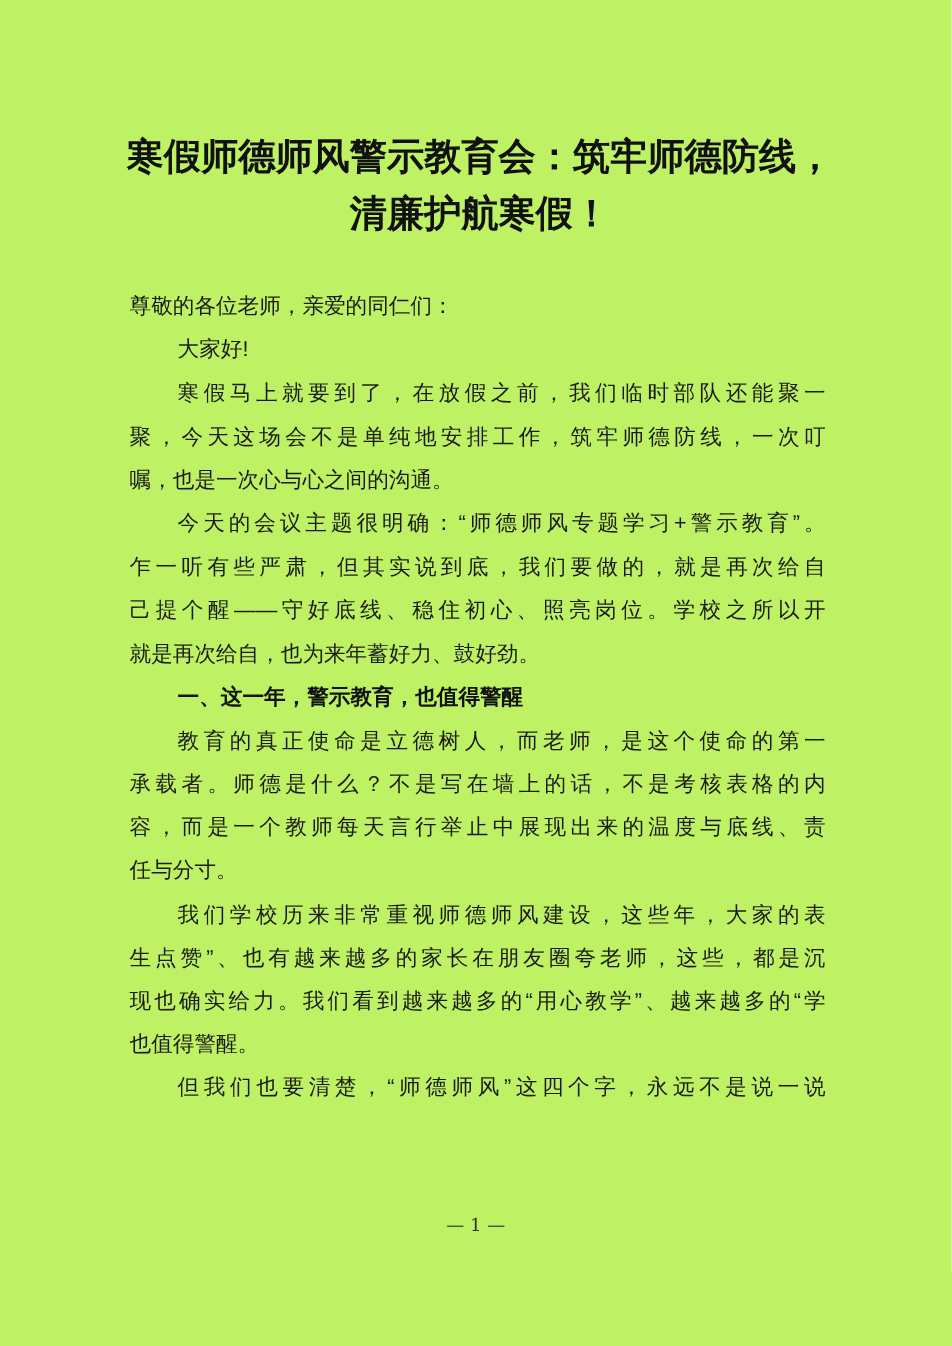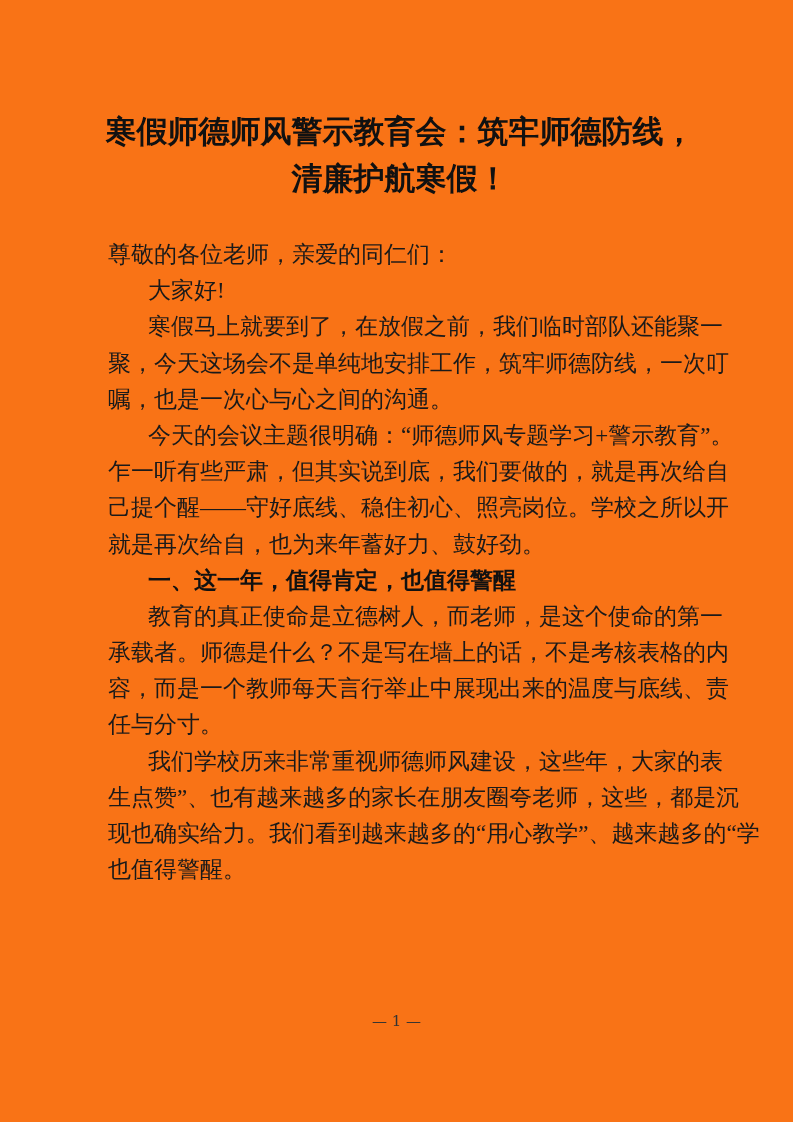--- a/index.html
+++ b/index.html
@@ -1,31 +1,31 @@
 <!DOCTYPE html>
 <html><head>
 <meta charset="utf-8">
 <style>
   html, body { margin: 0; padding: 0; background: #ffffff; }
   body { width: 793px; height: 1122px; position: relative; overflow: hidden; }
   .page {
-    position: absolute; left: 0; top: 0; width: 793px; height: 1122px; background: #f97316;
+    position: absolute; left: 0; top: 0; width: 793px; height: 1122px; background: #bef264;
   }
   .title {
     position: absolute; left: 100px; top: 108px; width: 600px;
     text-align: center;
     font-family: "DejaVu Serif", "Liberation Serif", serif;
     font-weight: bold; font-size: 31px; line-height: 47px; color: #111;
     letter-spacing: 0px;
   }
   .title .tl { display: block; white-space: nowrap; }
   .body {
     position: absolute; left: 108px; top: 237px; width: 580px;
-    font-family: Liberation Serif, serif;
-    font-size: 23px; line-height: 36.2px; color: #1a1a1a;
+    font-family: Liberation Sans, sans-serif;
+    font-size: 18px; line-height: 36.2px; color: #1a1a1a;
   }
   .line { display: block; white-space: nowrap; height: 36.2px; }
   .indent { padding-left: 40px; }
   .heading { font-weight: bold; color: #111; }
   .justify { text-align-last: justify; text-align: justify; }
   .footer {
     position: absolute; left: 0; width: 793px; top: 1012px;
     text-align: center; font-family: "DejaVu Serif", "Liberation Serif", serif;
     font-size: 15px; color: #333;
   }
@@ -47,28 +47,29 @@
 
     <span class="line indent justify">寒假马上就要到了，在放假之前，我们临时部队还能聚一</span>
     <span class="line justify">聚，今天这场会不是单纯地安排工作，筑牢师德防线，一次叮</span>
     <span class="line">嘱，也是一次心与心之间的沟通。</span>
 
     <span class="line indent justify">今天的会议主题很明确：“师德师风专题学习+警示教育”。</span>
     <span class="line justify">乍一听有些严肃，但其实说到底，我们要做的，就是再次给自</span>
     <span class="line justify">己提个醒——守好底线、稳住初心、照亮岗位。学校之所以开</span>
     <span class="line">就是再次给自，也为来年蓄好力、鼓好劲。</span>
 
-    <span class="line indent heading">一、这一年，值得肯定，也值得警醒</span>
+    <span class="line indent heading">一、这一年，警示教育，也值得警醒</span>
 
     <span class="line indent justify">教育的真正使命是立德树人，而老师，是这个使命的第一</span>
     <span class="line justify">承载者。师德是什么？不是写在墙上的话，不是考核表格的内</span>
     <span class="line justify">容，而是一个教师每天言行举止中展现出来的温度与底线、责</span>
     <span class="line">任与分寸。</span>
 
     <span class="line indent justify">我们学校历来非常重视师德师风建设，这些年，大家的表</span>
     <span class="line justify">生点赞”、也有越来越多的家长在朋友圈夸老师，这些，都是沉</span>
     <span class="line justify">现也确实给力。我们看到越来越多的“用心教学”、越来越多的“学</span>
     <span class="line">也值得警醒。</span>
 
+    <span class="line indent justify">但我们也要清楚，“师德师风”这四个字，永远不是说一说</span>
   </div>
 
   <div class="footer">— 1 —</div>
 </div>
 
 </body></html>

